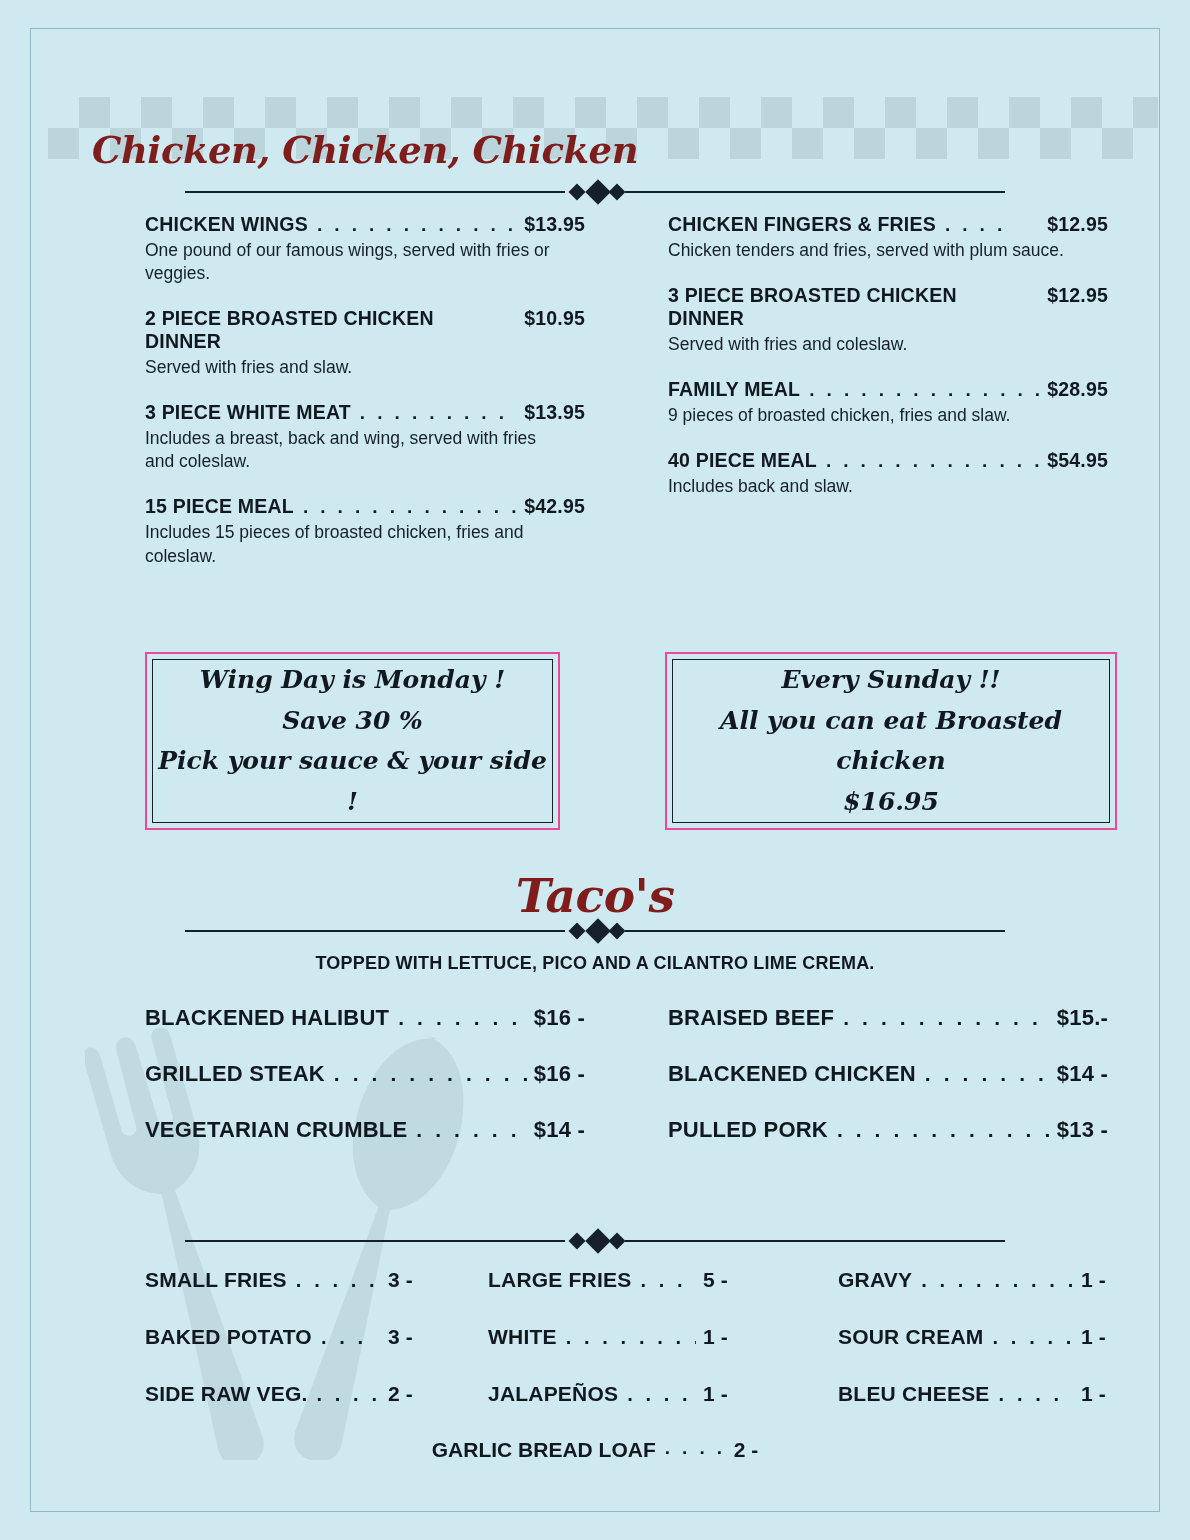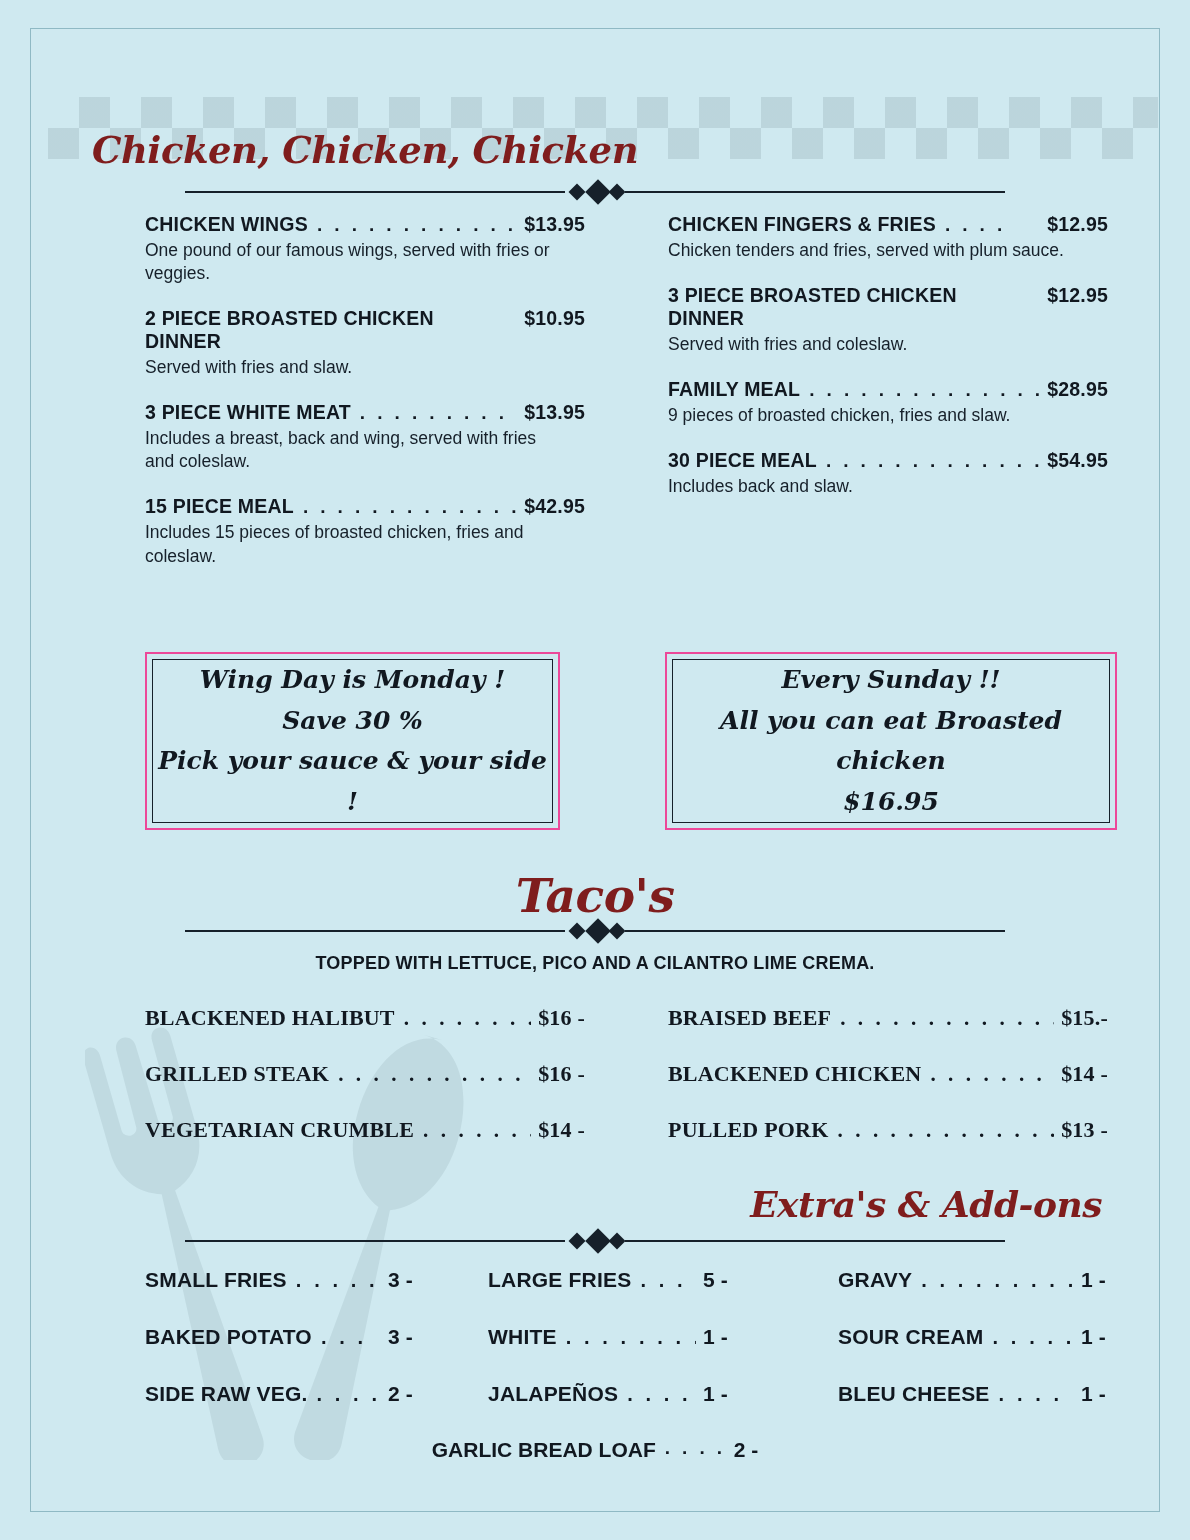--- a/index.html
+++ b/index.html
@@ -212,21 +212,20 @@
     font-size: 18px;
     letter-spacing: 0.2px;
   }
   .taco-row {
     position: absolute;
     display: flex;
     align-items: baseline;
     font-weight: bold;
     font-size: 22px;
     letter-spacing: 0.2px;
-    font-family: Liberation Serif, serif;
   }
   .taco-col-left  { left: 145px; width: 440px; }
   .taco-col-right { left: 668px; width: 440px; }
   .taco-row .dots { font-size: 21px; letter-spacing: 3.6px; }
 
   
   .extra-row {
     position: absolute;
     display: flex;
     align-items: baseline;
@@ -348,21 +347,21 @@
       <div class="item-line">
         <span class="item-name">FAMILY MEAL</span>
         <span class="dots">. . . . . . . . . . . . . . .</span>
         <span class="price">$28.95</span>
       </div>
       <div class="item-desc">9 pieces of broasted chicken, fries and slaw.</div>
     </div>
 
     <div class="item">
       <div class="item-line">
-        <span class="item-name">30 PIECE MEAL</span>
+        <span class="item-name">40 PIECE MEAL</span>
         <span class="dots">. . . . . . . . . . . . .</span>
         <span class="price">$54.95</span>
       </div>
       <div class="item-desc">Includes back and slaw.</div>
     </div>
 
   </div>
 
   <div class="promo" id="promo-left">
     <div class="promo-inner">
@@ -417,21 +416,20 @@
     <span class="item-name">BLACKENED CHICKEN</span>
     <span class="dots">. . . . . . . . .</span>
     <span class="price">$14 -</span>
   </div>
   <div class="taco-row taco-col-right" style="top:1117px">
     <span class="item-name">PULLED PORK</span>
     <span class="dots">. . . . . . . . . . . . . . .</span>
     <span class="price">$13 -</span>
   </div>
 
-  <h1 class="section-title title-extras">Extra's &amp; Add-ons</h1>
 
   <div class="divider" id="divider-extras">
     <div class="line left" style="width:380px"></div>
     <div class="dia" style="left:386px"></div>
     <div class="dia big" style="left:404px"></div>
     <div class="dia" style="left:426px"></div>
     <div class="line right" style="width:380px"></div>
   </div>
 
   <div class="extra-row ex-c1" style="top:1268px">

